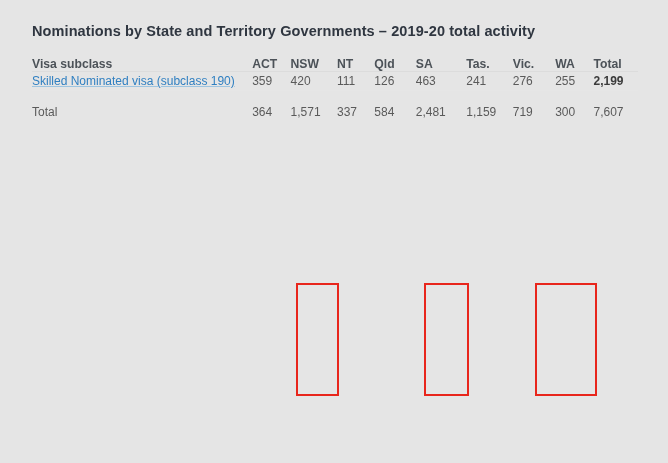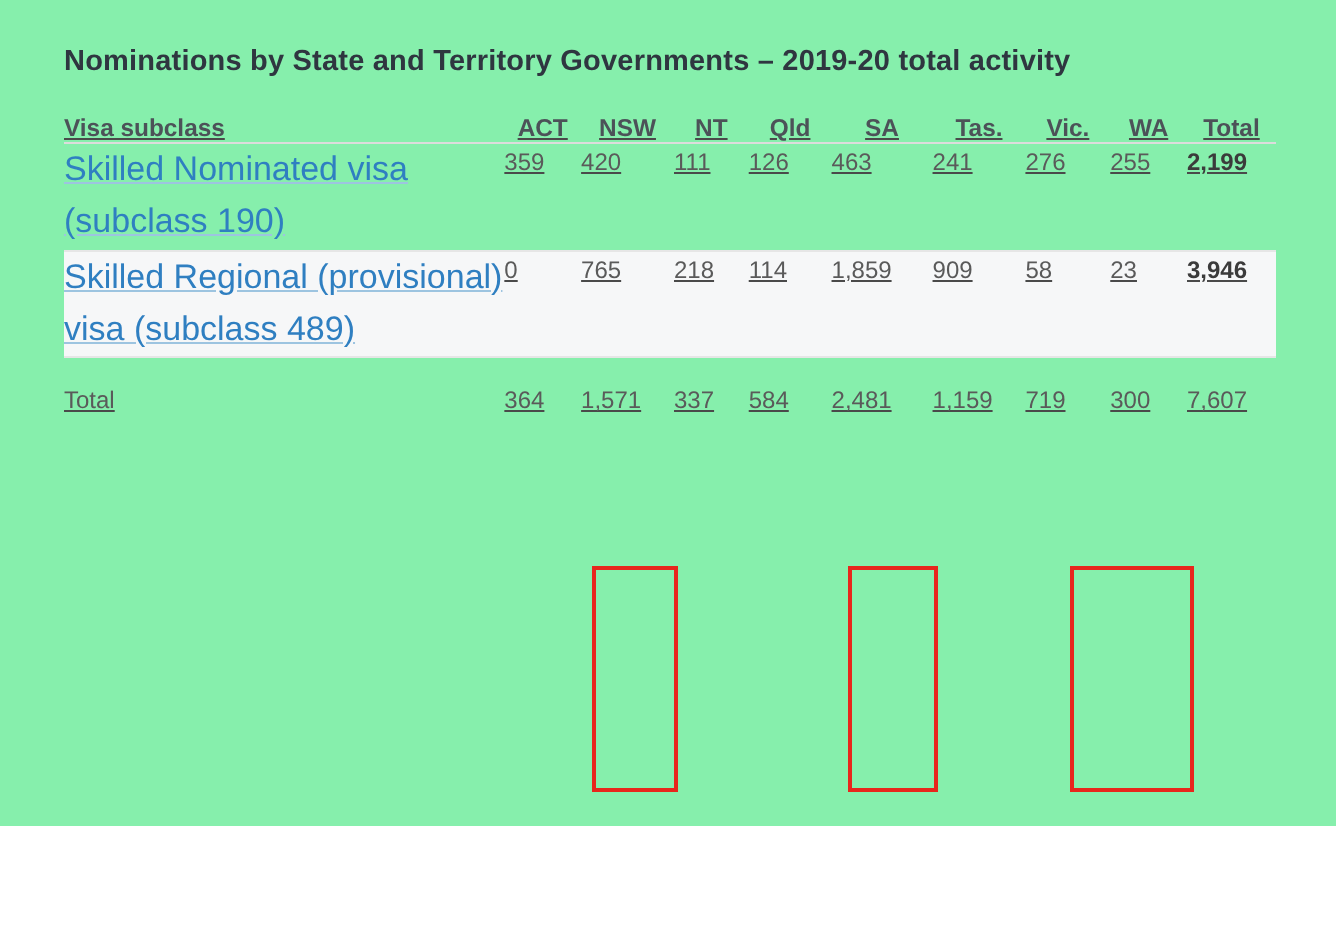--- a/index.html
+++ b/index.html
@@ -10,24 +10,24 @@
     width: 668px;
     height: 463px;
     background: #ffffff;
     font-family: "Liberation Sans", sans-serif;
     color: #4a4a4a;
     overflow: hidden;
   }
   .page {
     position: relative;
     width: 668px;
-    height: 413px;
+    height: 463px;
     box-sizing: border-box;
     padding: 22px 30px 0 32px;
-    background: #86efac;
+    background: #e5e5e5;
   }
   .title {
     font-size: 14.5px;
     font-weight: bold;
     color: #2f3640;
     letter-spacing: 0.1px;
     margin: 0 0 16px 0;
     line-height: 1.3;
   }
   .intro {
@@ -35,37 +35,36 @@
     color: #6b6b6b;
     line-height: 1.72;
     margin: 0 0 18px 0;
     max-width: 600px;
   }
   table.nom {
     width: 100%;
     border-collapse: collapse;
     font-size: 12px;
     table-layout: fixed;
-    text-decoration: underline;
   }
   table.nom th, table.nom td {
     padding: 0;
     vertical-align: top;
   }
   thead th {
     font-size: 12.2px;
     font-weight: bold;
     color: #4c5258;
     text-align: left;
     padding: 9px 4px 12px 0;
     border-bottom: 1px solid #dcdcdc;
     white-space: nowrap;
   }
   thead th.num {
-    text-align: center;
+    text-align: left;
   }
   tbody td {
     padding: 13px 4px 13px 0;
     border-bottom: 1px solid #e6e6e6;
     font-size: 12px;
     color: #5a5a5a;
     line-height: 1.5;
   }
   tbody tr.shaded td {
     background: #f6f7f8;
@@ -73,21 +72,21 @@
   tbody tr.total-row td {
     border-bottom: none;
     padding-top: 12px;
     padding-bottom: 12px;
     color: #5a5a5a;
   }
   a.visa-link {
     color: #2f7fc1;
     text-decoration: underline;
     text-decoration-color: #9dc4e0;
-    font-size: 17px;
+    font-size: 12px;
     line-height: 1.55;
     display: inline-block;
   }
   td.bold-total {
     font-weight: bold;
     color: #3b3b3b;
   }
   
   col.c-name  { width: 218px; }
   col.c-act   { width: 38px; }
@@ -156,34 +155,20 @@
         <td>420</td>
         <td>111</td>
         <td>126</td>
         <td>463</td>
         <td>241</td>
         <td>276</td>
         <td>255</td>
         <td class="bold-total">2,199</td>
       </tr>
 
-      <tr class="shaded">
-        <td>
-          <a class="visa-link" href="#">Skilled Regional (provisional) visa (subclass 489)</a>
-        </td>
-        <td>0</td>
-        <td>765</td>
-        <td>218</td>
-        <td>114</td>
-        <td>1,859</td>
-        <td>909</td>
-        <td>58</td>
-        <td>23</td>
-        <td class="bold-total">3,946</td>
-      </tr>
 
 
 
       <tr class="total-row">
         <td>Total</td>
         <td>364</td>
         <td>1,571</td>
         <td>337</td>
         <td>584</td>
         <td>2,481</td>

